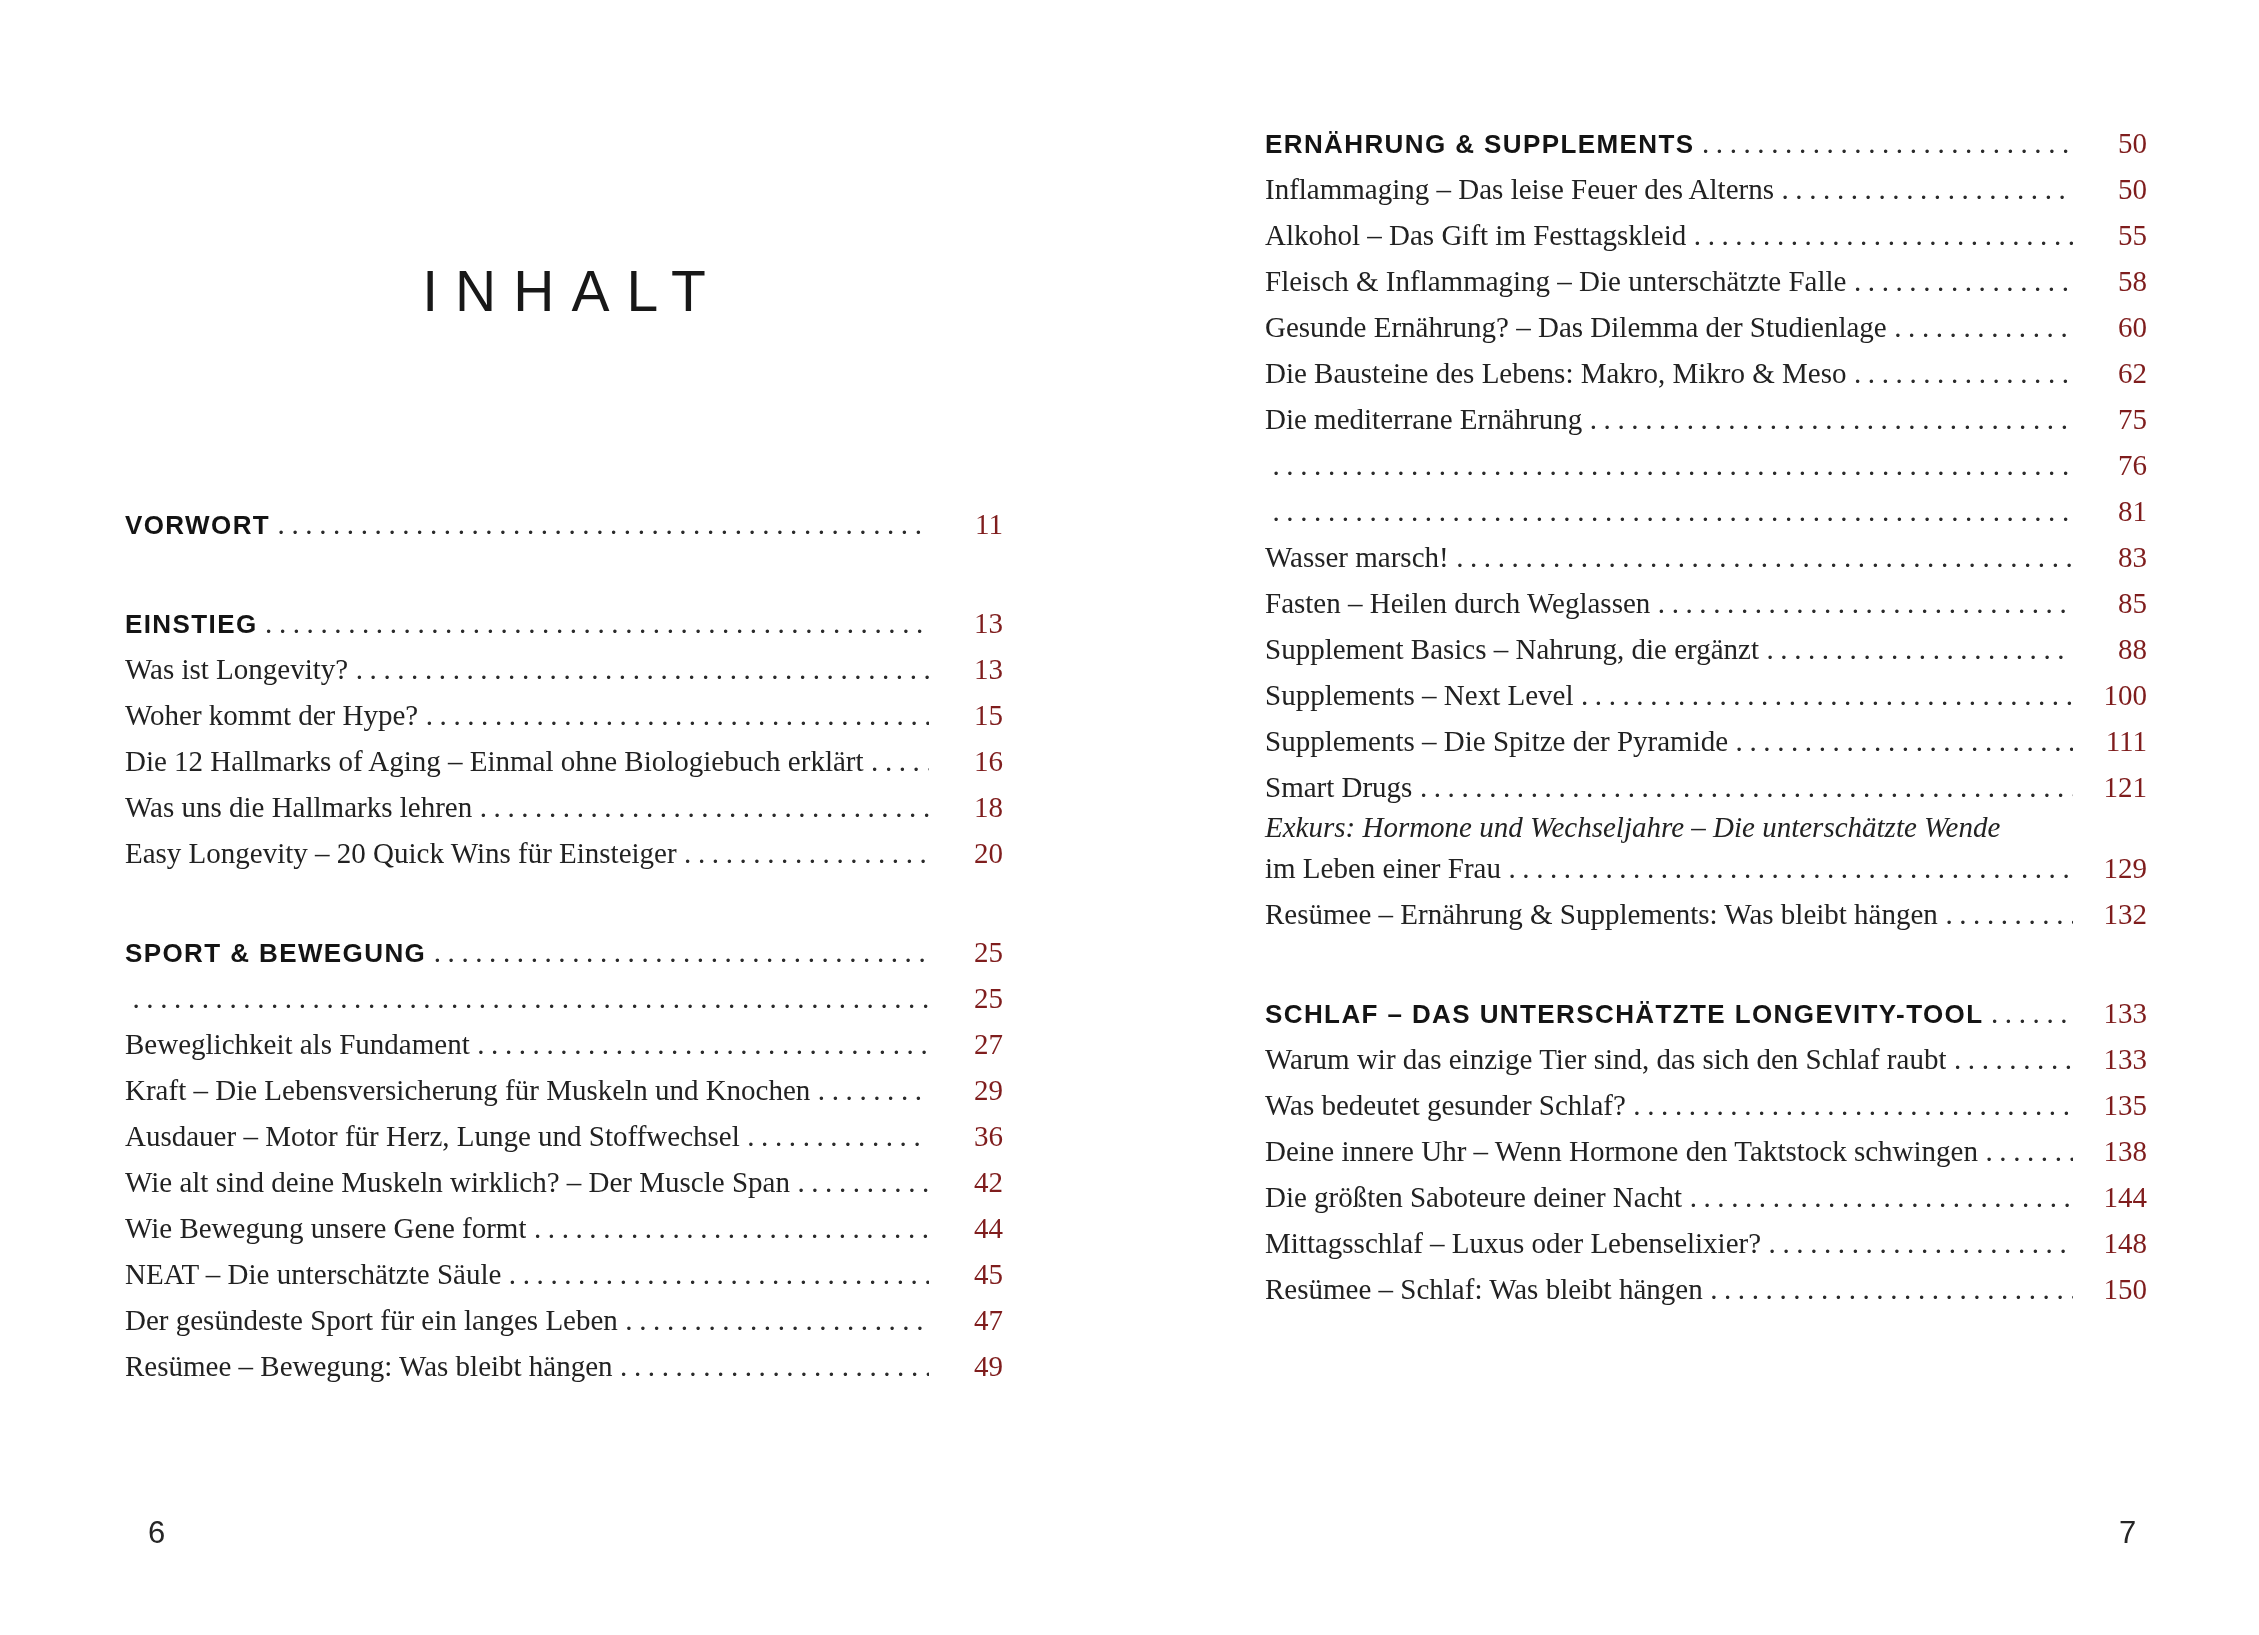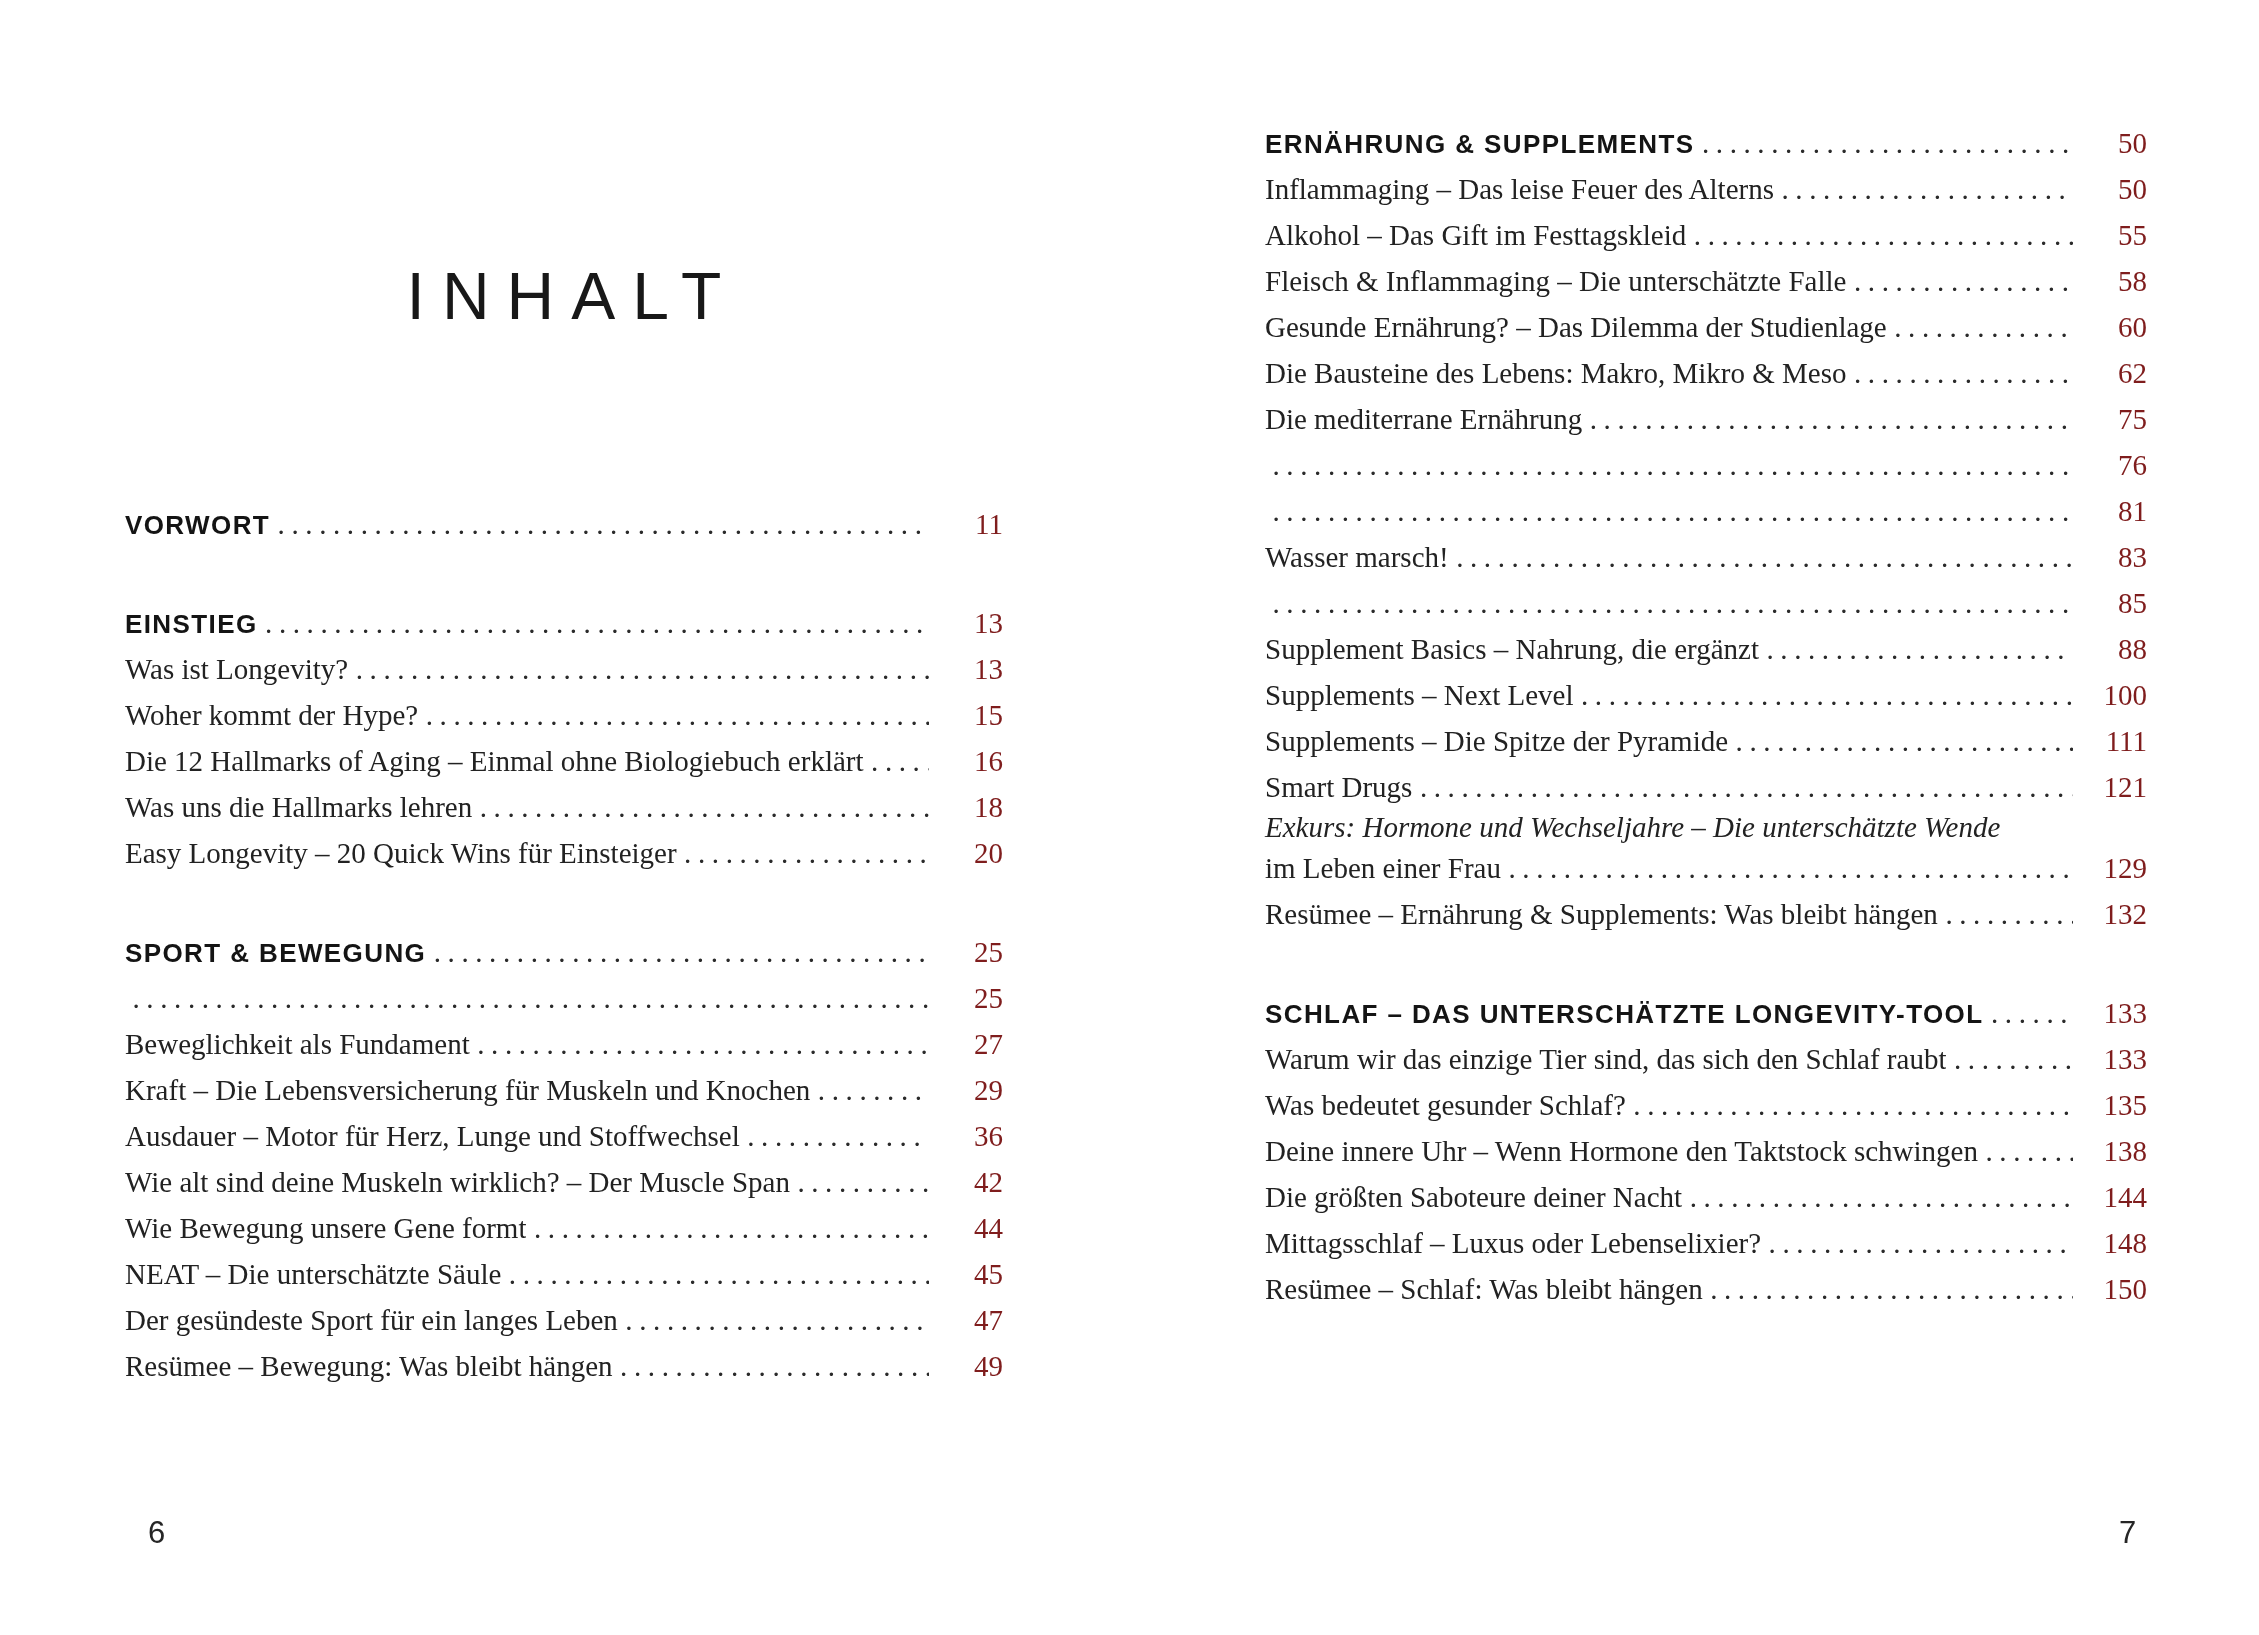--- a/index.html
+++ b/index.html
@@ -10,21 +10,21 @@
     font-family: "Liberation Serif", serif;
     color: #1f1f1f;
     overflow: hidden;
   }
   .page-title {
     position: absolute;
     left: 125px; top: 260px; width: 878px;
     text-align: center;
     font-family: "Liberation Sans", sans-serif;
     font-weight: 300;
-    font-size: 66px;
+    font-size: 57px;
     letter-spacing: 17px;
     text-indent: 17px;
     color: #181818;
     line-height: 1.1;
   }
   .toc { position: absolute; }
   #toc-left  { left: 125px;  top: 501px; width: 878px; }
   #toc-right { left: 1265px; top: 120px; width: 882px; }
 
   .section { margin-top: 53px; }
@@ -236,20 +236,21 @@
           <div class="row entry">
             <span class="dots">........................................................................................................................................................................................................</span>
             <span class="pg">81</span>
           </div>
           <div class="row entry">
             <span class="t">Wasser marsch!</span>
             <span class="dots">........................................................................................................................................................................................................</span>
             <span class="pg">83</span>
           </div>
           <div class="row entry">
+            <span class="t">Fasten – Heilen durch Weglassen</span>
             <span class="dots">........................................................................................................................................................................................................</span>
             <span class="pg">85</span>
           </div>
           <div class="row entry">
             <span class="t">Supplement Basics – Nahrung, die ergänzt</span>
             <span class="dots">........................................................................................................................................................................................................</span>
             <span class="pg">88</span>
           </div>
           <div class="row entry">
             <span class="t">Supplements – Next Level</span>

